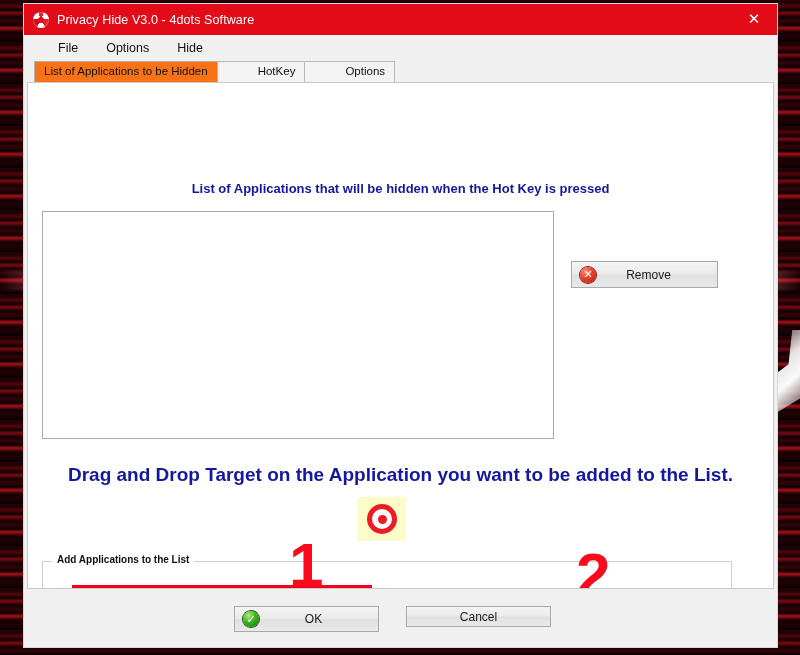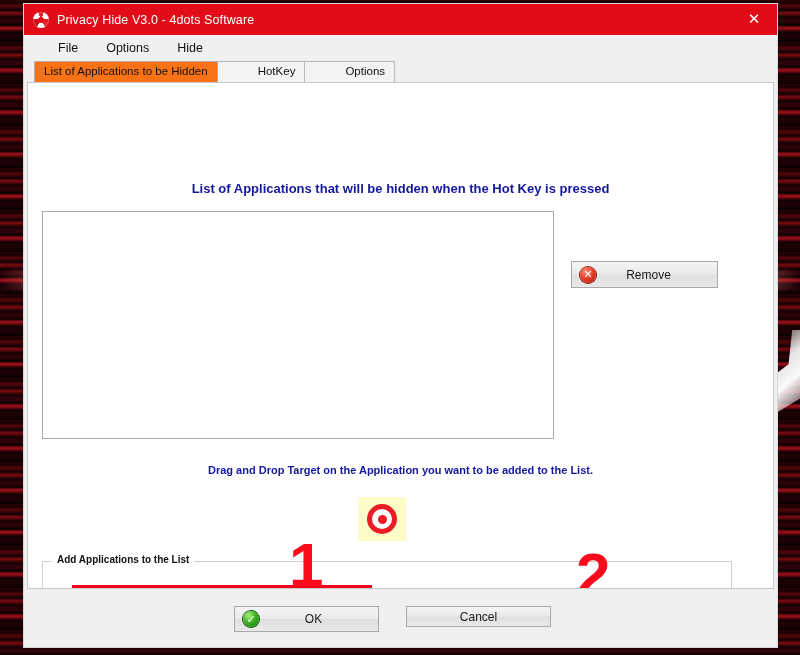--- a/index.html
+++ b/index.html
@@ -236,21 +236,21 @@
     box-shadow: 0 0 0 1px #0f5a07;
   }
 
   #dragdrop-text {
     position: absolute;
     left: 0; right: 0;
     top: 381px;
     text-align: center;
     color: #14189e;
     font-weight: bold;
-    font-size: 11px;
+    font-size: 19px;
   }
 
   #target-icon {
     position: absolute;
     left: 330px;
     top: 414px;
     width: 48px;
     height: 44px;
     background: #fdfcc8;
     display: flex;

